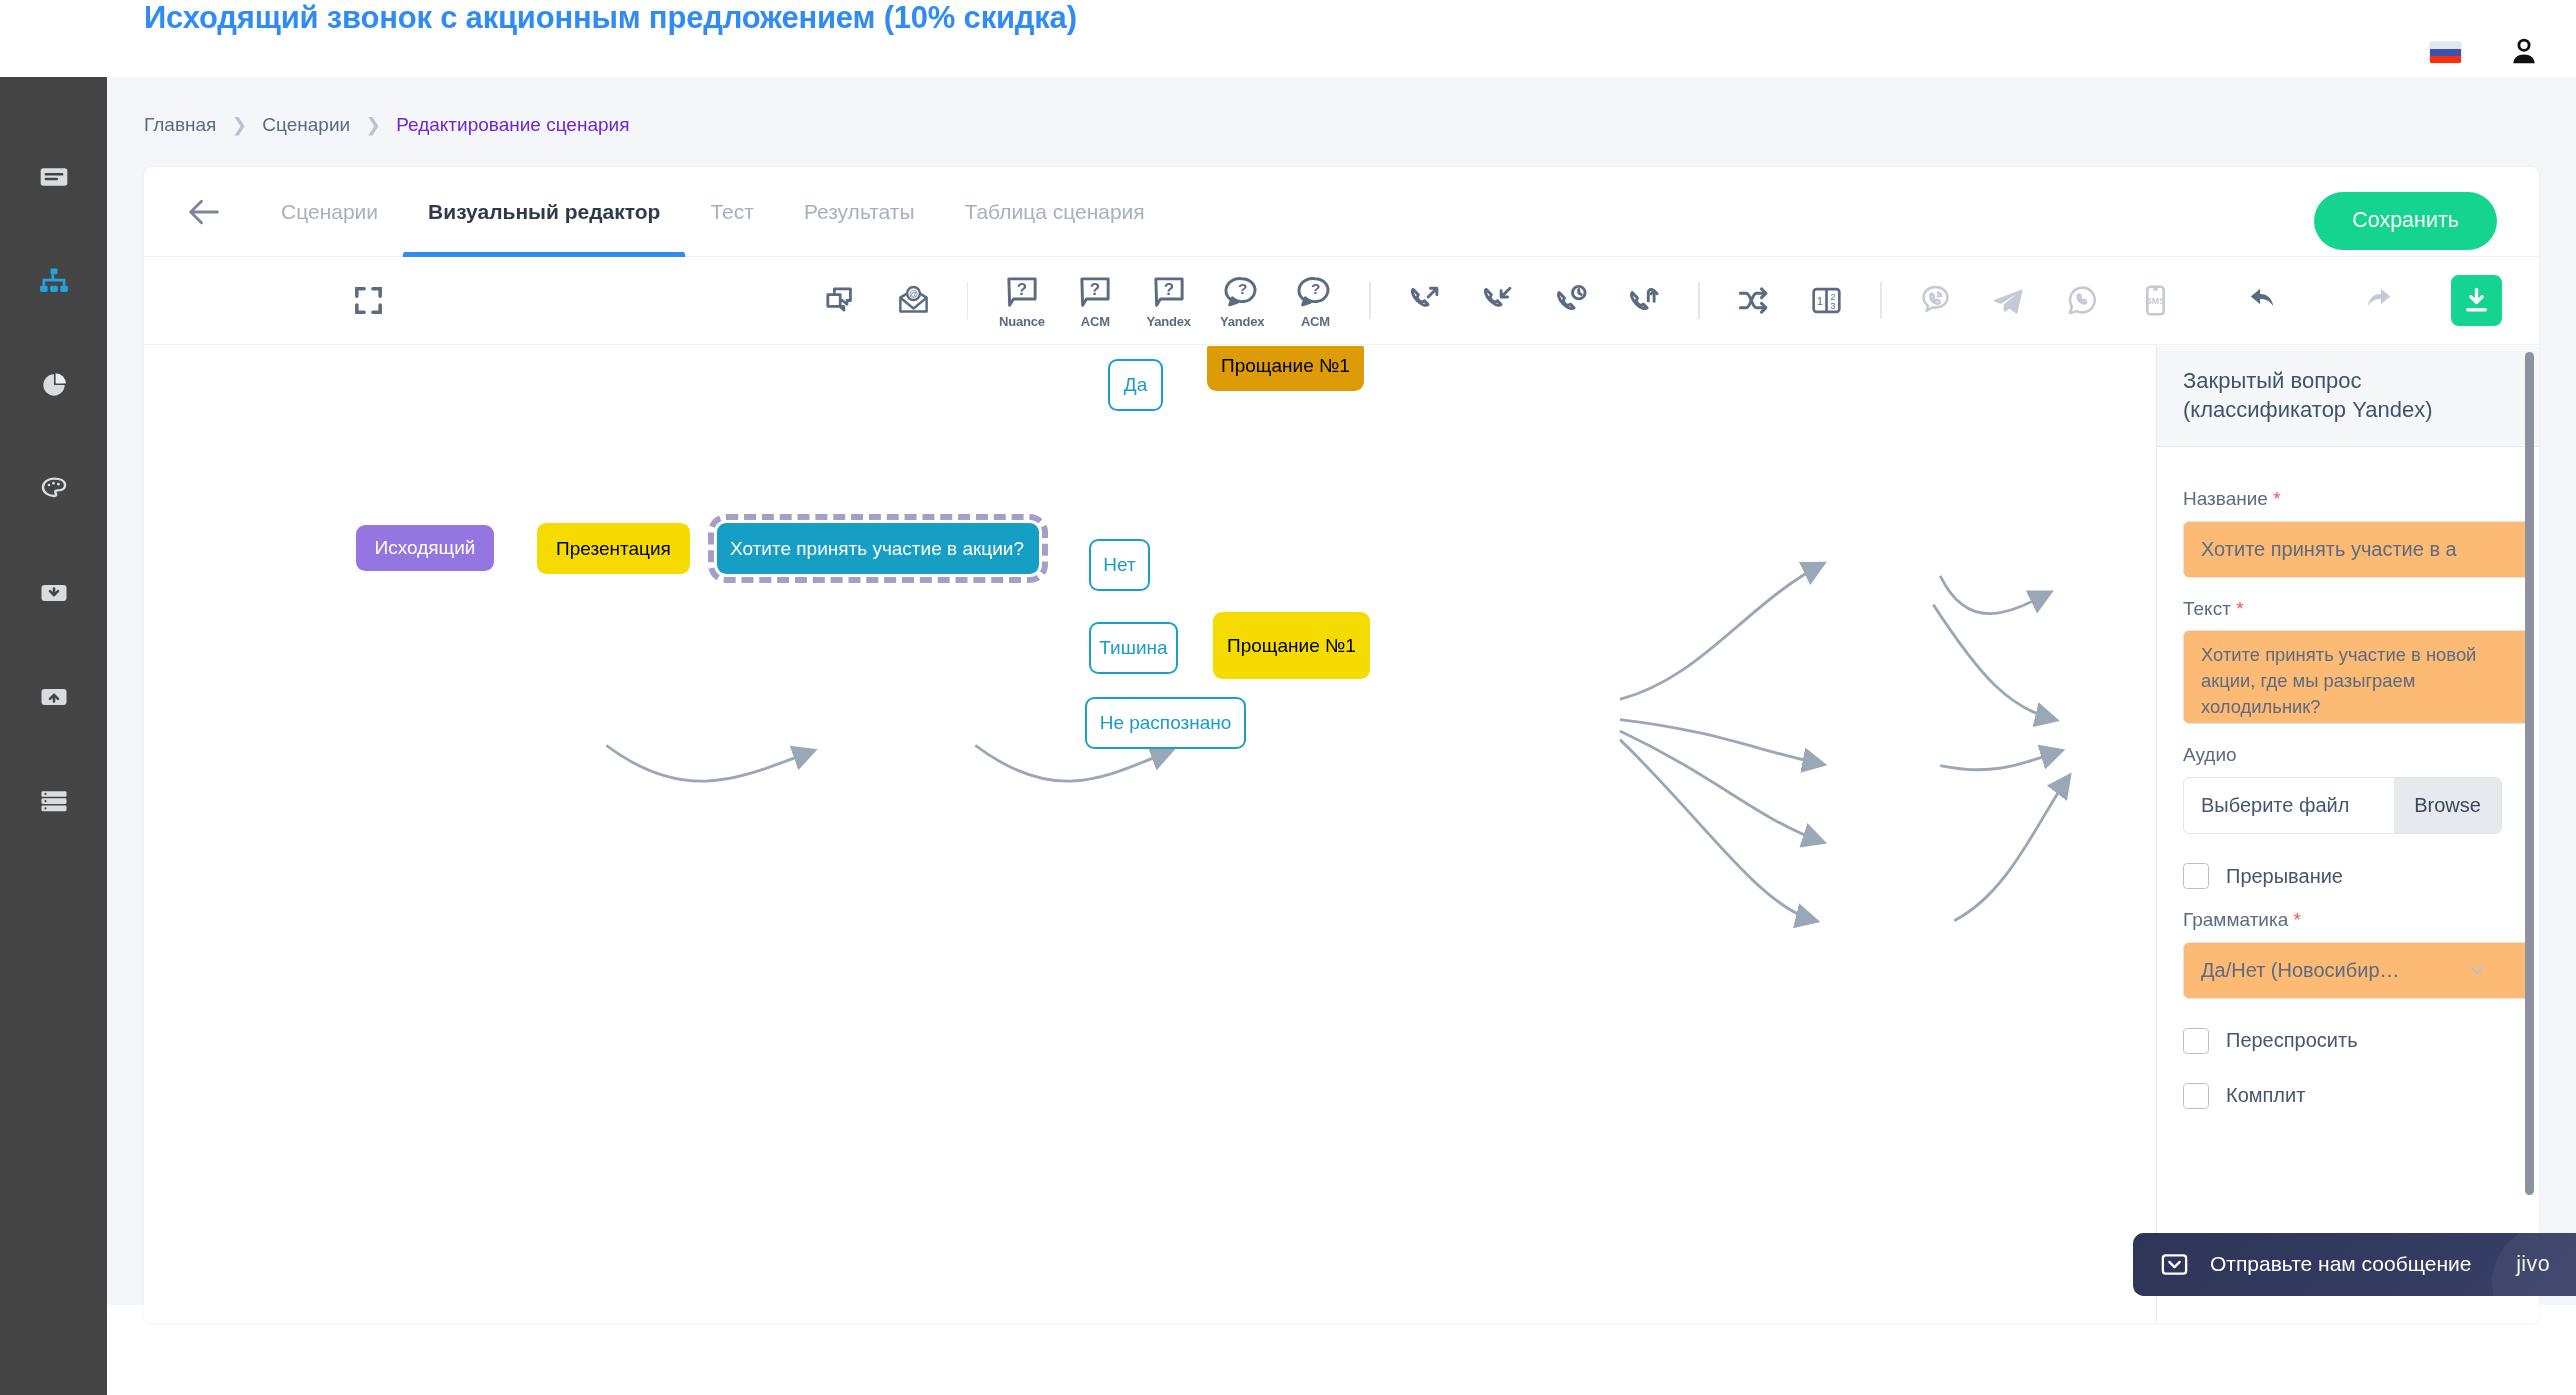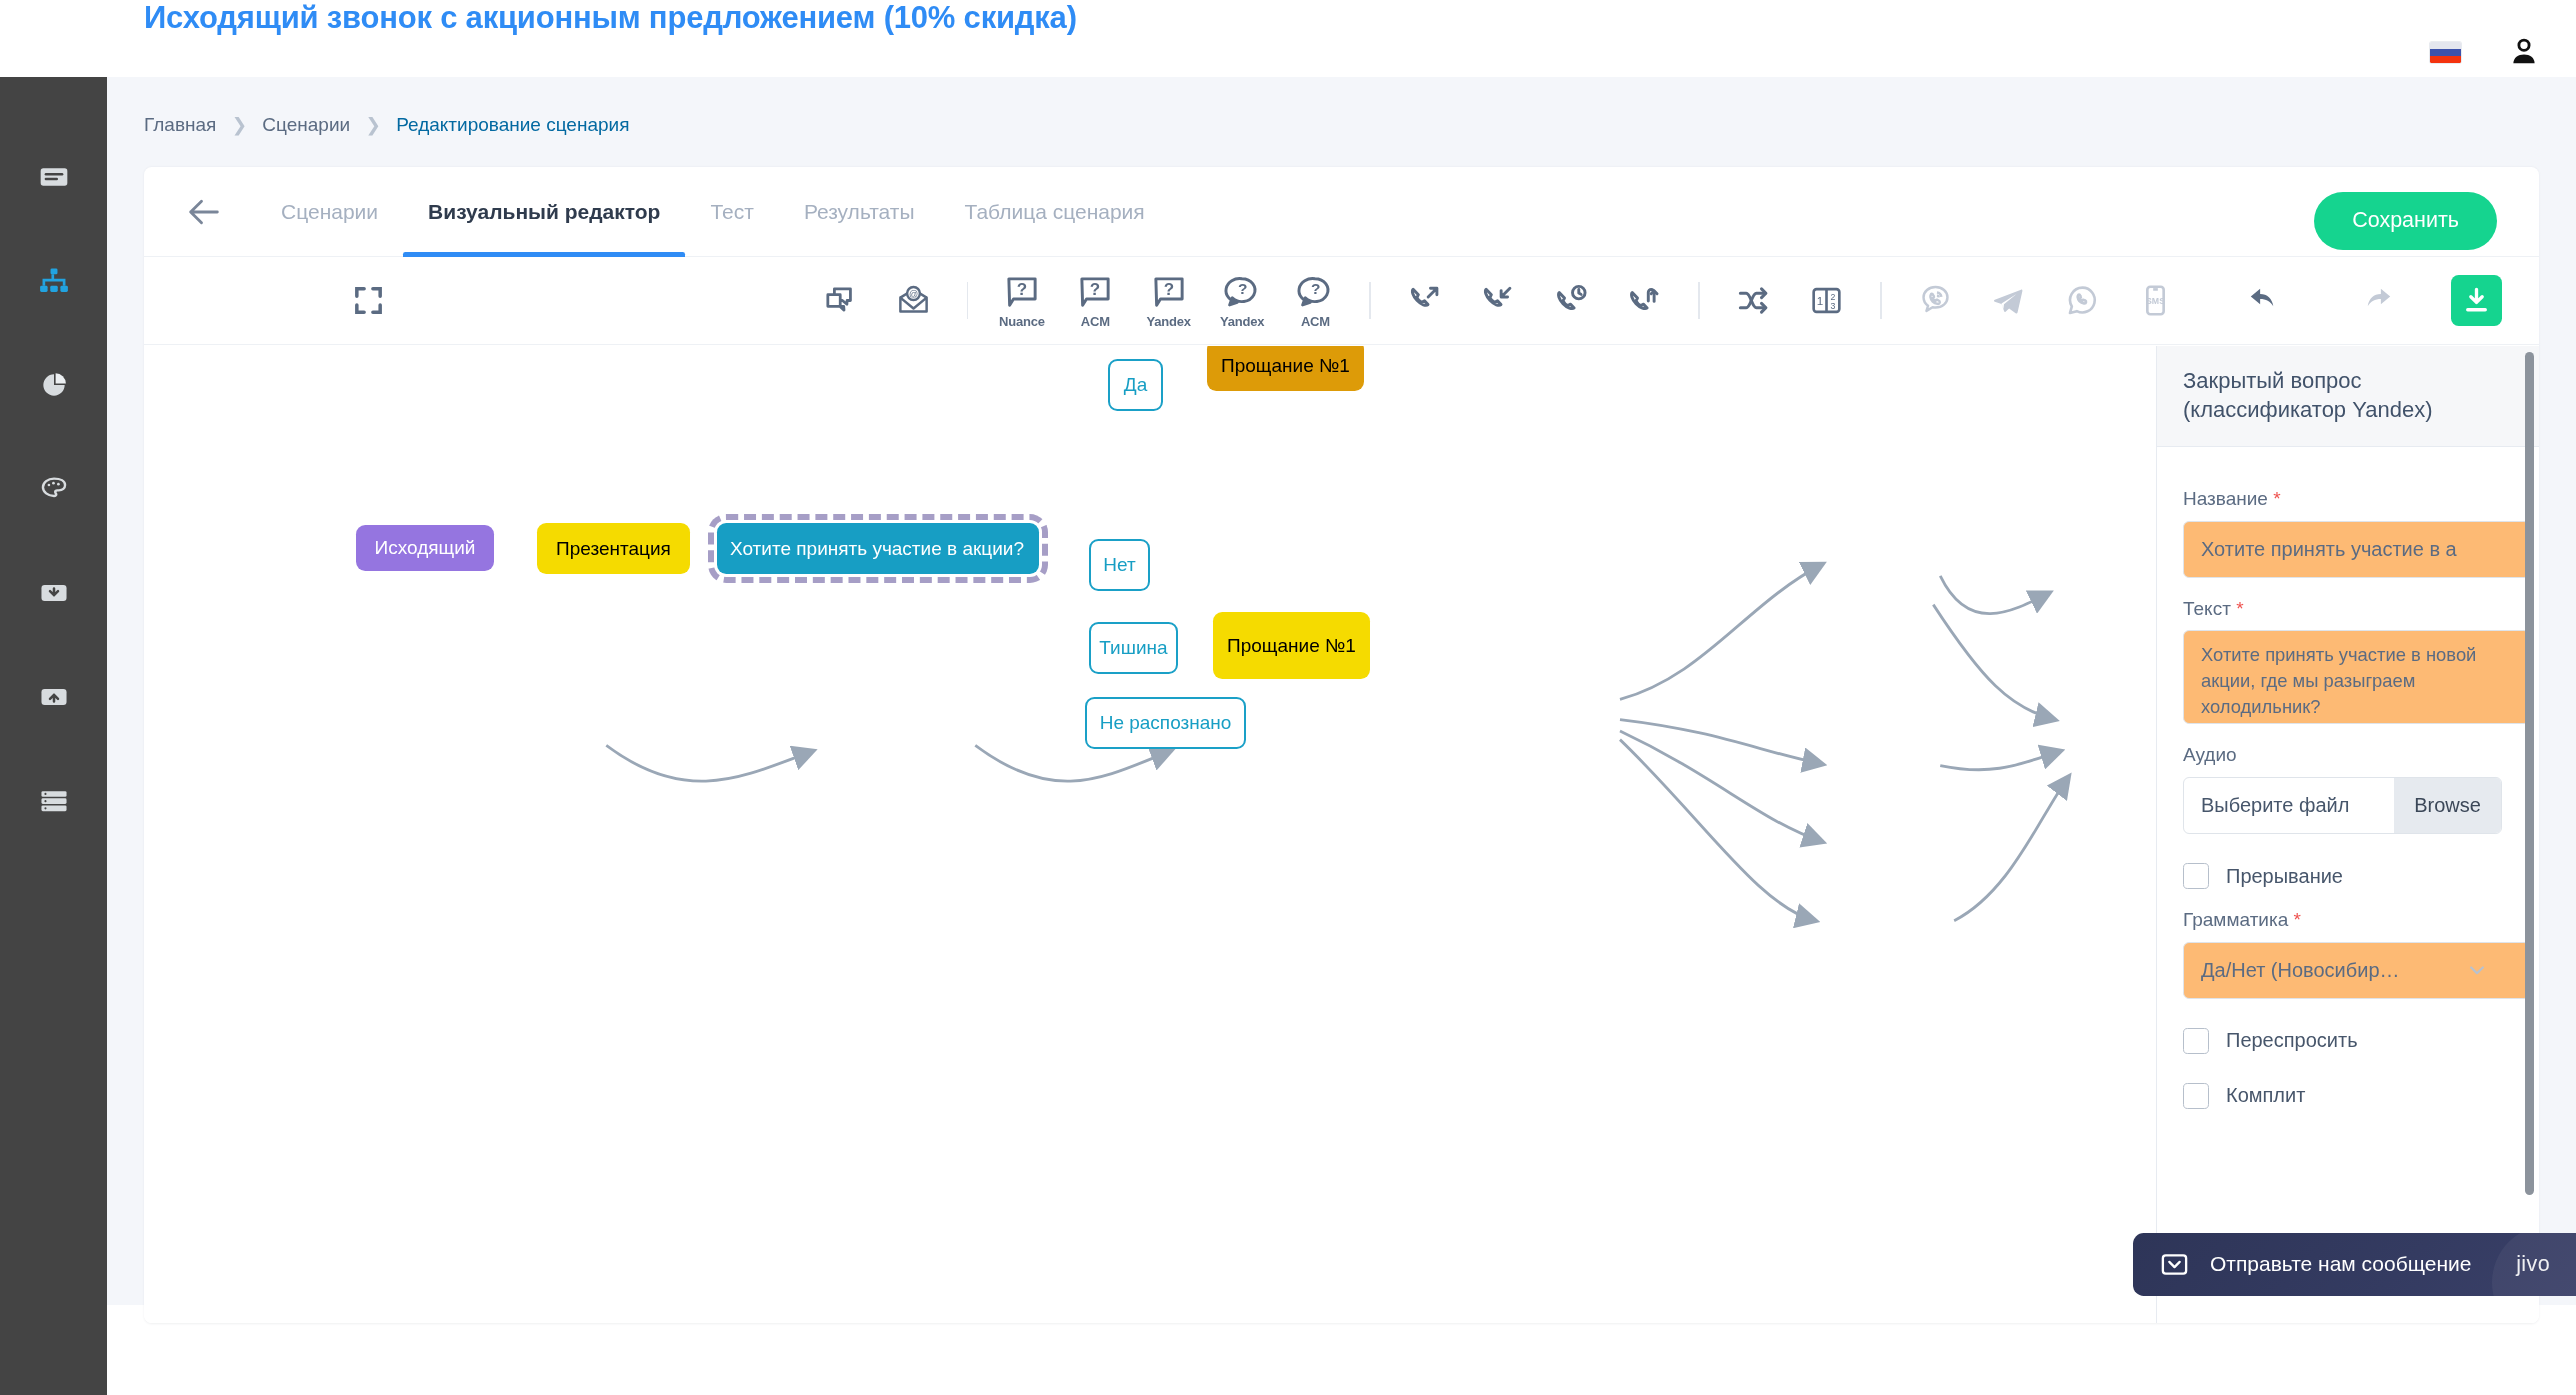--- a/index.html
+++ b/index.html
@@ -52,21 +52,21 @@
   .main {
     position:absolute; left:107px; top:77px; width:2469px; height:1228px;
     background:#f4f6fa;
   }
   .breadcrumb {
     position:absolute; left:37px; top:37px;
     display:flex; align-items:center; gap:15.3px;
     font-size:19px;
   }
   .crumb { color:#5b6b82; cursor:pointer; }
-  .crumb.muted { color:#0369a1; cursor:default; }
+  .crumb.muted { color:#6d28d9; cursor:default; }
   .crumb-sep { color:#b9c3d0; font-size:18.4px; line-height:1; }
 
   
   .card {
     position:absolute; left:37px; top:90px; width:2395px; height:1156px;
     background:#ffffff; border-radius:7.7px;
     box-shadow:0 0.8px 2.3px rgba(30,40,60,.07);
     overflow:hidden;
   }
 

